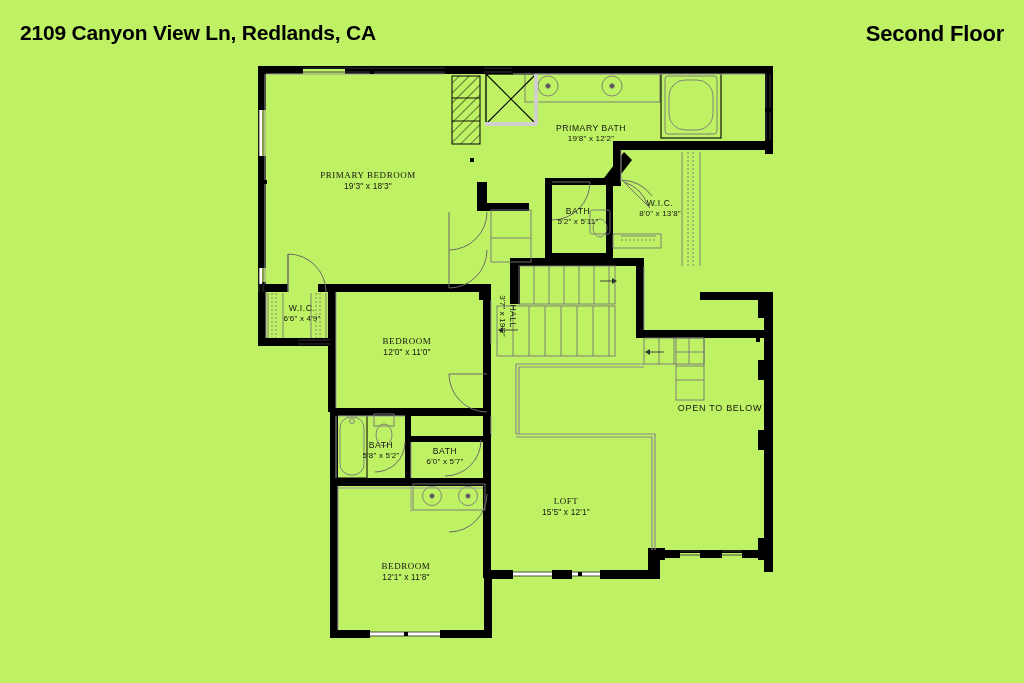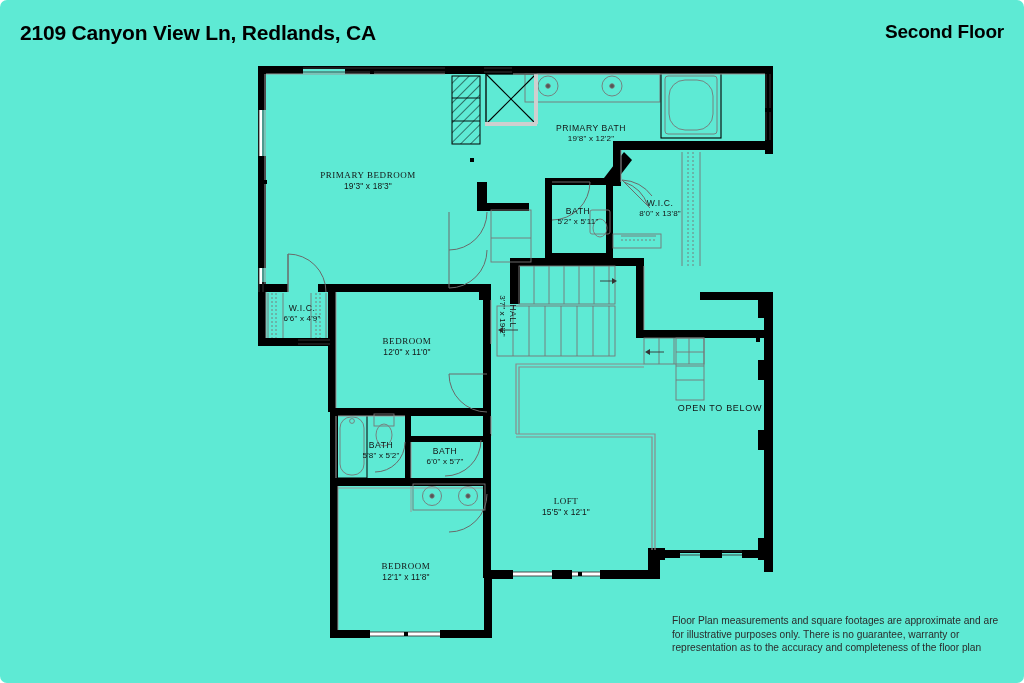--- a/index.html
+++ b/index.html
@@ -11,40 +11,39 @@
     width: 1024px;
     height: 683px;
     position: relative;
     font-family: "Liberation Sans", sans-serif;
     overflow: hidden;
   }
   #page {
     position: relative;
     width: 1024px;
     height: 683px;
-    background: #5eead4;
-    border-radius: 7px;
+    background: #bef264;
   }
 
   
   .header-address {
     position: absolute;
     left: 20px;
     top: 21px;
     font-size: 21px;
     font-weight: bold;
     letter-spacing: -0.2px;
     color: #000000;
     white-space: nowrap;
   }
   .header-floor {
     position: absolute;
     right: 20px;
     top: 21px;
-    font-size: 19px;
+    font-size: 22px;
     font-weight: bold;
     letter-spacing: -0.2px;
     color: #000000;
     white-space: nowrap;
   }
 
   
   .disclaimer {
     position: absolute;
     left: 672px;
@@ -93,21 +92,20 @@
 </style>
 </head>
 <body>
 
 <div id="page">
 
   <div class="header-address">2109 Canyon View Ln, Redlands, CA</div>
 
   <div class="header-floor">Second Floor</div>
 
-  <div class="disclaimer">Floor Plan measurements and square footages are approximate and are for illustrative purposes only. There is no guarantee, warranty or representation as to the accuracy and completeness of the floor plan</div>
 
   <svg id="plan" viewBox="0 0 1024 683" xmlns="http://www.w3.org/2000/svg">
 
     <defs>
       <pattern id="hatch" width="7" height="7" patternTransform="rotate(45)" patternUnits="userSpaceOnUse">
         <line x1="0" y1="0" x2="0" y2="7" stroke="#000" stroke-width="1"></line>
       </pattern>
     </defs>
 
     <g>

